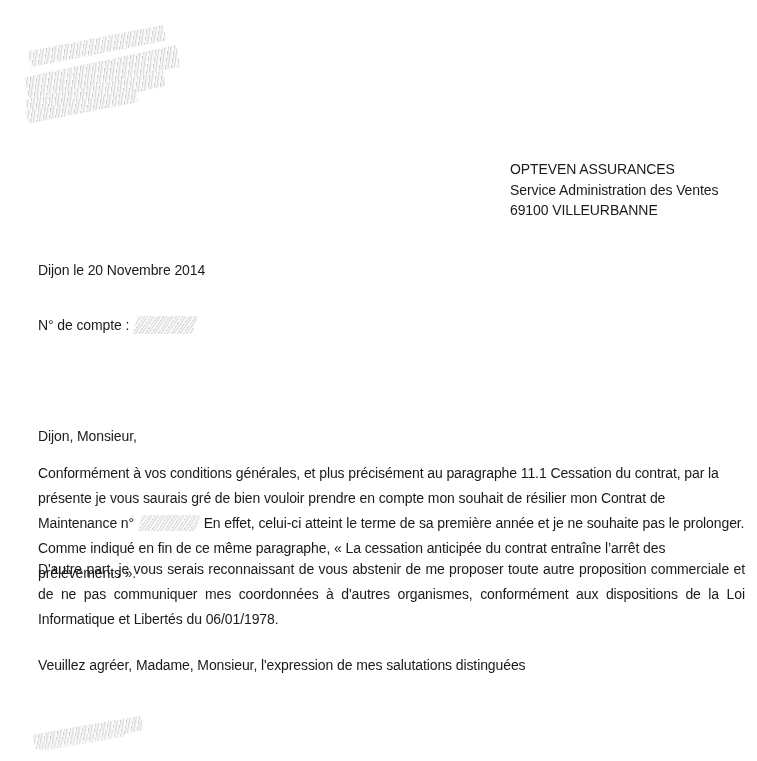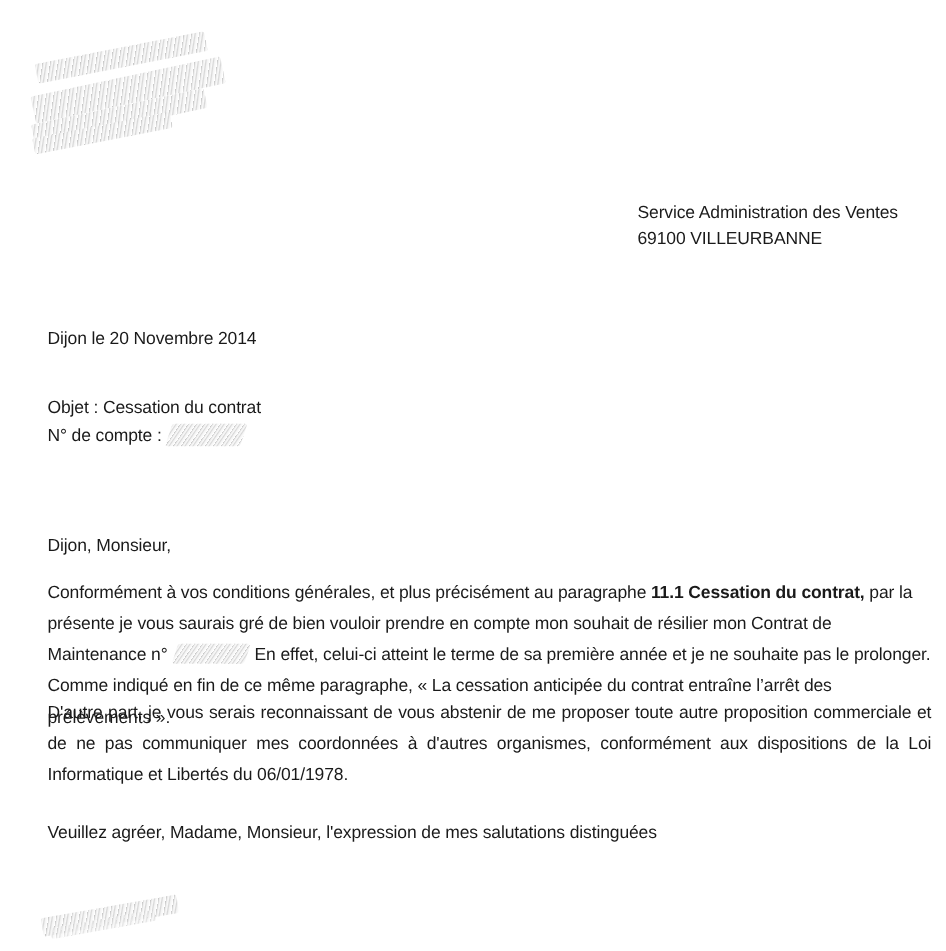--- a/index.html
+++ b/index.html
@@ -65,43 +65,43 @@
   .para {
     left: 38px;
     width: 707px;
     margin: 0;
     line-height: 25px;
   }
   .para-1 { top: 461px; text-align: left; }
   .para-2 { top: 557px; text-align: justify; }
   .closing { left: 38px; top: 657px; }
 
-  strong { font-weight: bold; }
+  strong { font-weight: normal; }
 </style>
 </head>
 <body>
 
 <div class="page">
 
   <div class="abs">
     <div class="stroke hatch" style="left:28px; top:38px; width:138px; height:16px; transform:rotate(-11deg);"></div>
     <div class="stroke hatch" style="left:25px; top:61px; width:155px; height:22px; transform:rotate(-12deg);"></div>
     <div class="stroke hatch" style="left:25px; top:85px; width:141px; height:16px; transform:rotate(-12deg);"></div>
     <div class="stroke hatch" style="left:26px; top:100px; width:112px; height:13px; transform:rotate(-11deg);"></div>
   </div>
 
   <div class="abs recipient">
+    <div>OPTEVEN ASSURANCES</div>
     <div>Service Administration des Ventes</div>
     <div>69100 VILLEURBANNE</div>
   </div>
 
   <div class="abs date-line">Dijon le 20 Novembre 2014</div>
 
   <div class="abs subject">
-    <div>Objet : Cessation du contrat</div>
     <div>
       <span>N° de compte :</span><span class="redact-inline hatch"></span>
     </div>
   </div>
 
   <div class="abs salutation">Dijon, Monsieur,</div>
 
   <p class="abs para para-1"><span>Conformément à vos conditions générales, et plus précisément au paragraphe </span><strong>11.1 Cessation du contrat,</strong><span> par la présente je vous saurais gré de bien vouloir prendre en compte mon souhait de résilier mon Contrat de Maintenance n°</span> <span class="redact-inline small hatch"></span><span> En effet, celui-ci atteint le terme de sa première année et je ne souhaite pas le prolonger. Comme indiqué en fin de ce même paragraphe, « La cessation anticipée du contrat entraîne l’arrêt des prélèvements ».</span></p>
 
   <p class="abs para para-2">D'autre part, je vous serais reconnaissant de vous abstenir de me proposer toute autre proposition commerciale et de ne pas communiquer mes coordonnées à d'autres organismes, conformément aux dispositions de la Loi Informatique et Libertés du 06/01/1978.</p>

